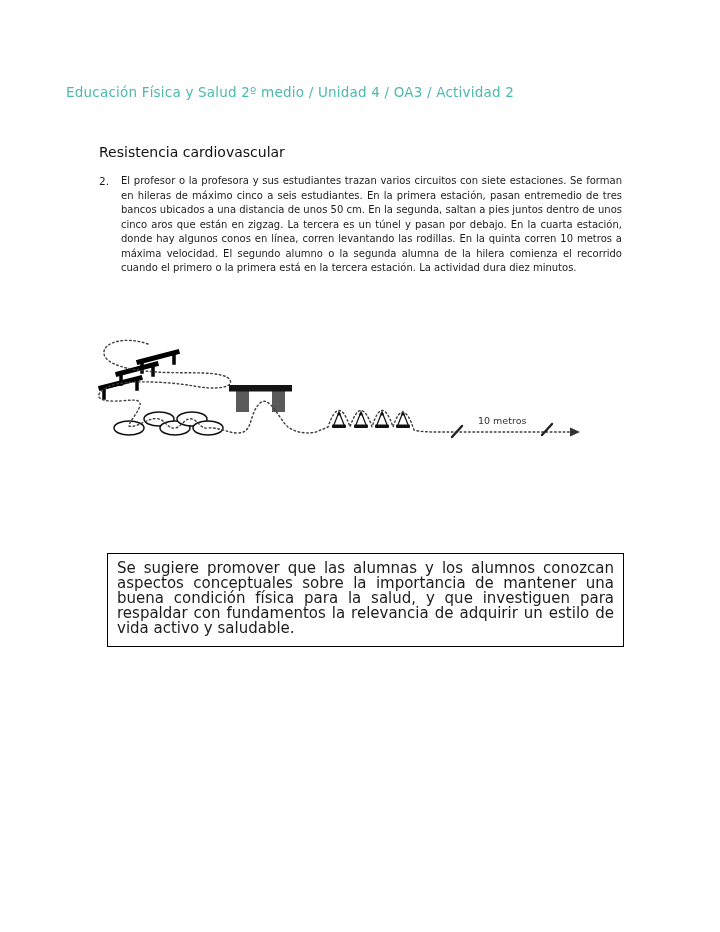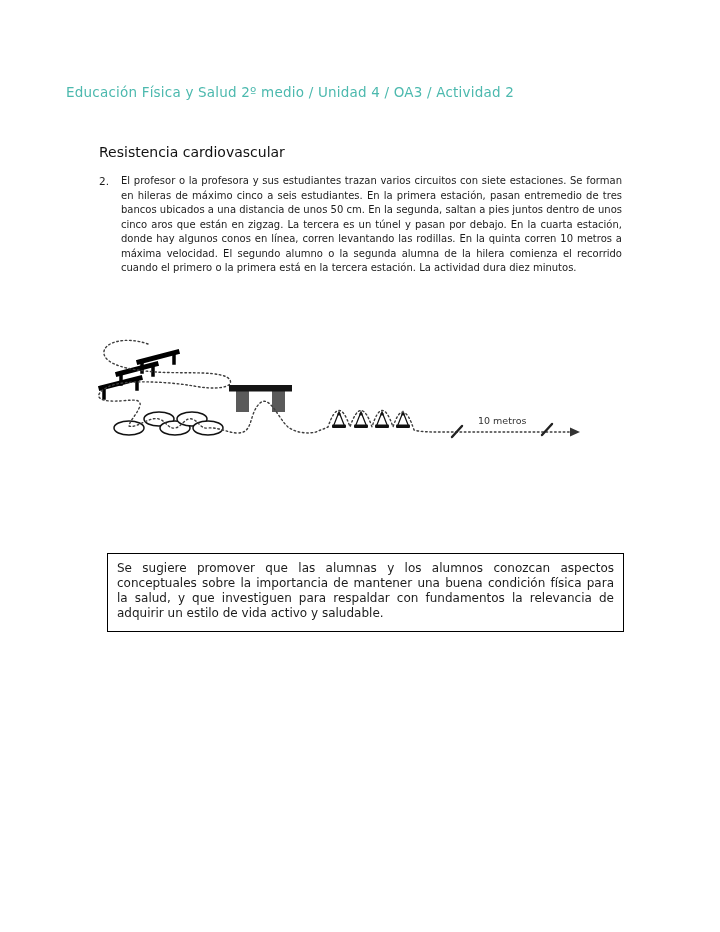--- a/index.html
+++ b/index.html
@@ -50,21 +50,21 @@
     border: 1.5px solid #000;
     padding: 7px 9px 10px 9px;
     background: #fff;
   }
   .note-title {
     color: #00a69c; font-weight: bold; font-size: 10.5px;
     margin-bottom: 9px;
   }
   .note-body {
     margin: 0;
-    font-size: 12px; line-height: 15px;
+    font-size: 15px; line-height: 15px;
     text-align: justify;
   }
   .distance-label-text {
     font-family: "DejaVu Sans", sans-serif;
     font-size: 9.5px; fill: #333;
   }
 </style>
 </head>
 <body>
 

